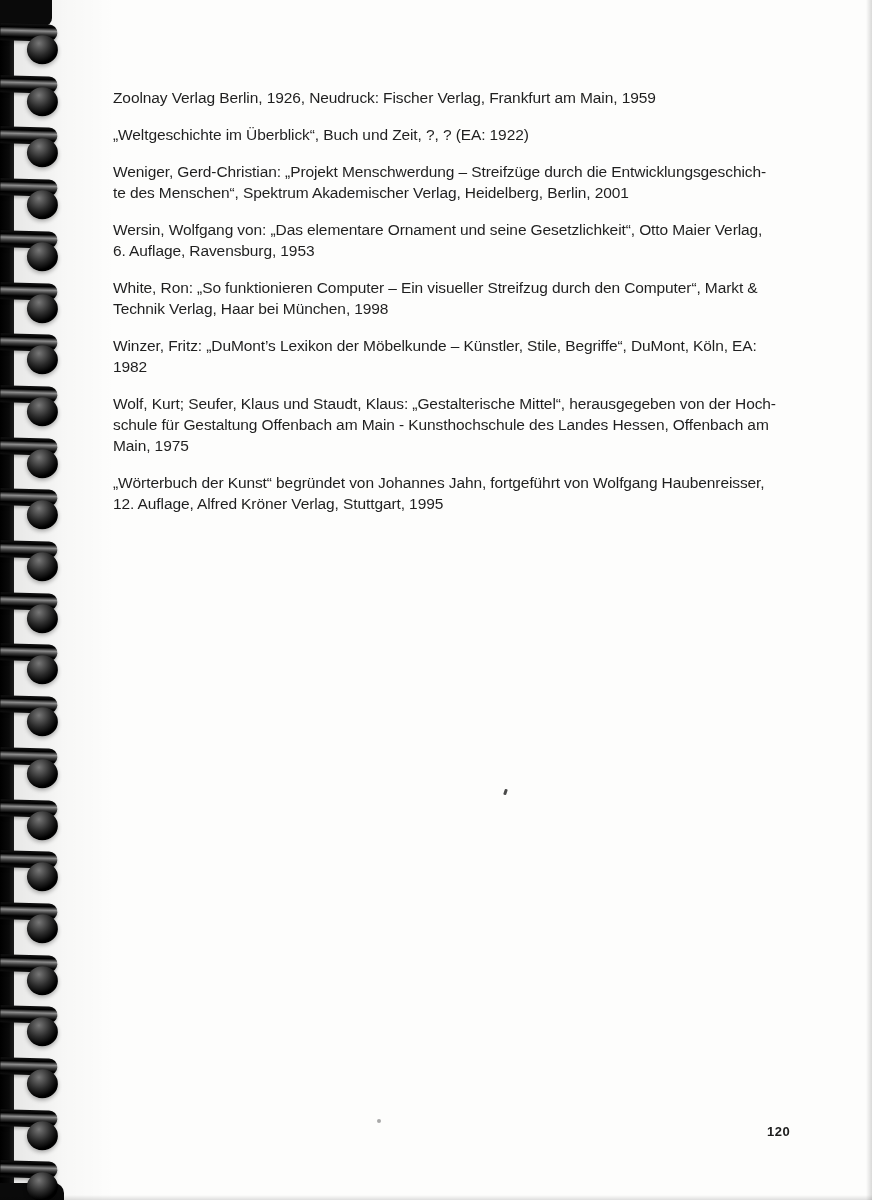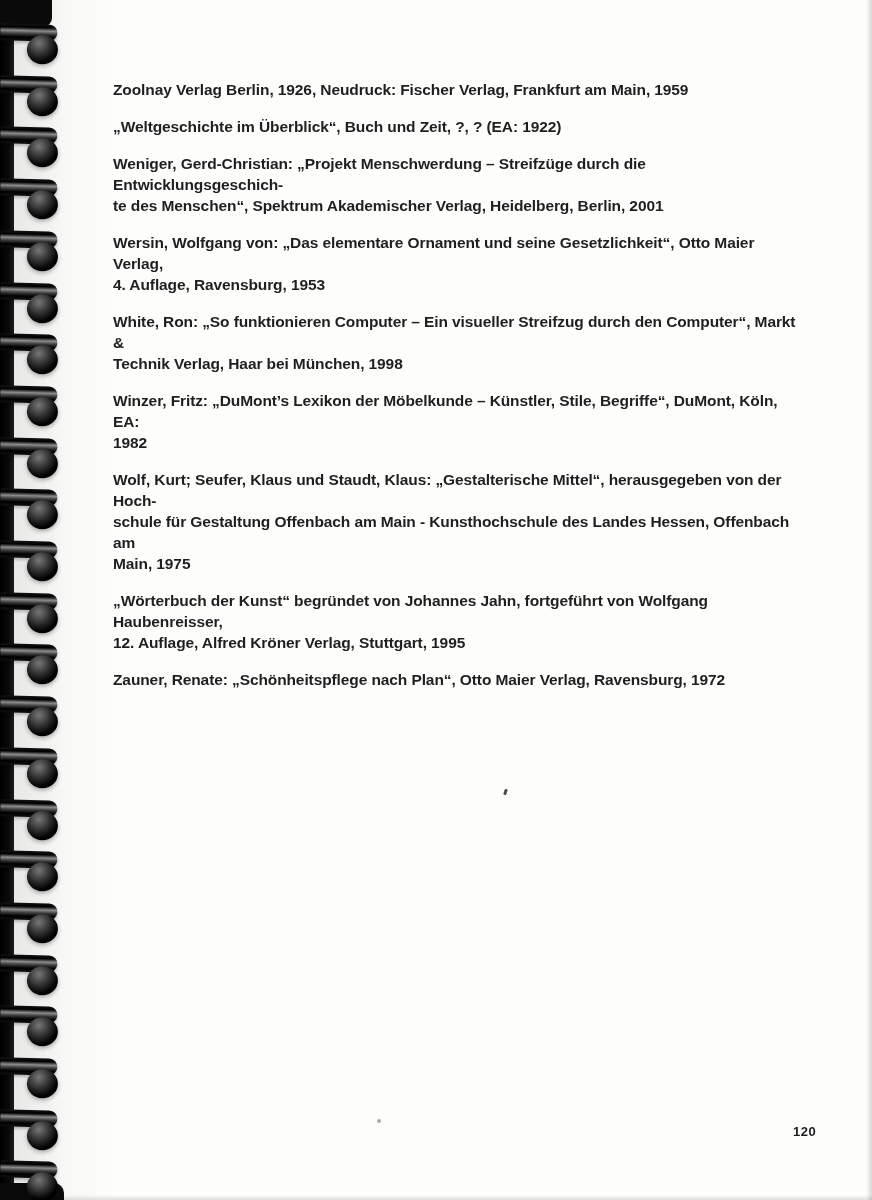--- a/index.html
+++ b/index.html
@@ -54,52 +54,51 @@
     border-radius:50%;
     background:radial-gradient(circle at 38% 28%, #777 0%, #2a2a2a 42%, #000 68%);
     box-shadow:0 2px 4px rgba(0,0,0,0.3);
   }
   
   .content {
     position:absolute; left:113px; top:79px; width:695px;
     color:var(--ink, #1f1f1f);
     font-size:15.5px; line-height:21px; letter-spacing:-0.1px;
   }
-  .entry { margin:0 0 16px 0; white-space:pre-line;font-weight:bold; }
+  .entry { margin:8px 0 16px 0; white-space:pre-line; }
   .page-number {
-    position:absolute; left:793px; top:1124px;
+    position:absolute; left:767px; top:1124px;
     font-size:13px; font-weight:bold; color:#1c1c1c; letter-spacing:0.5px;
   }
   .speck { position:absolute; }
   .speck-1 { left:504px; top:789px; width:3px; height:6px; background:#4a4a4a; border-radius:1px; transform:rotate(18deg); }
   .speck-2 { left:377px; top:1119px; width:4px; height:4px; background:#a8a8a8; border-radius:50%; }
 </style>
 </head>
 <body style="--paper: #fdfdfc; --ink: #1f1f1f;">
 
 <div class="page">
   <div class="binding-shade"></div>
 
   <main class="content">
     <p class="entry">Zoolnay Verlag Berlin, 1926, Neudruck: Fischer Verlag, Frankfurt am Main, 1959</p>
     <p class="entry">„Weltgeschichte im Überblick“, Buch und Zeit, ?, ? (EA: 1922)</p>
     <p class="entry">Weniger, Gerd-Christian: „Projekt Menschwerdung – Streifzüge durch die Entwicklungsgeschich-
 te des Menschen“, Spektrum Akademischer Verlag, Heidelberg, Berlin, 2001</p>
     <p class="entry">Wersin, Wolfgang von: „Das elementare Ornament und seine Gesetzlichkeit“, Otto Maier Verlag,
-4. Auflage, Ravensburg, 1953</p>
+6. Auflage, Ravensburg, 1953</p>
     <p class="entry">White, Ron: „So funktionieren Computer – Ein visueller Streifzug durch den Computer“, Markt &amp;
 Technik Verlag, Haar bei München, 1998</p>
     <p class="entry">Winzer, Fritz: „DuMont’s Lexikon der Möbelkunde – Künstler, Stile, Begriffe“, DuMont, Köln, EA:
 1982</p>
     <p class="entry">Wolf, Kurt; Seufer, Klaus und Staudt, Klaus: „Gestalterische Mittel“, herausgegeben von der Hoch-
 schule für Gestaltung Offenbach am Main - Kunsthochschule des Landes Hessen, Offenbach am
 Main, 1975</p>
     <p class="entry">„Wörterbuch der Kunst“ begründet von Johannes Jahn, fortgeführt von Wolfgang Haubenreisser,
 12. Auflage, Alfred Kröner Verlag, Stuttgart, 1995</p>
-    <p class="entry">Zauner, Renate: „Schönheitspflege nach Plan“, Otto Maier Verlag, Ravensburg, 1972</p>
   </main>
 
   <div id="spiral-binding">
     <div class="spine"></div>
     <div class="spine-top"></div>
     <div class="spine-bottom"></div>
   <div class="ring" style="top: 22px;">
         <span class="arm"></span>
         <span class="ball"></span>
       </div>

